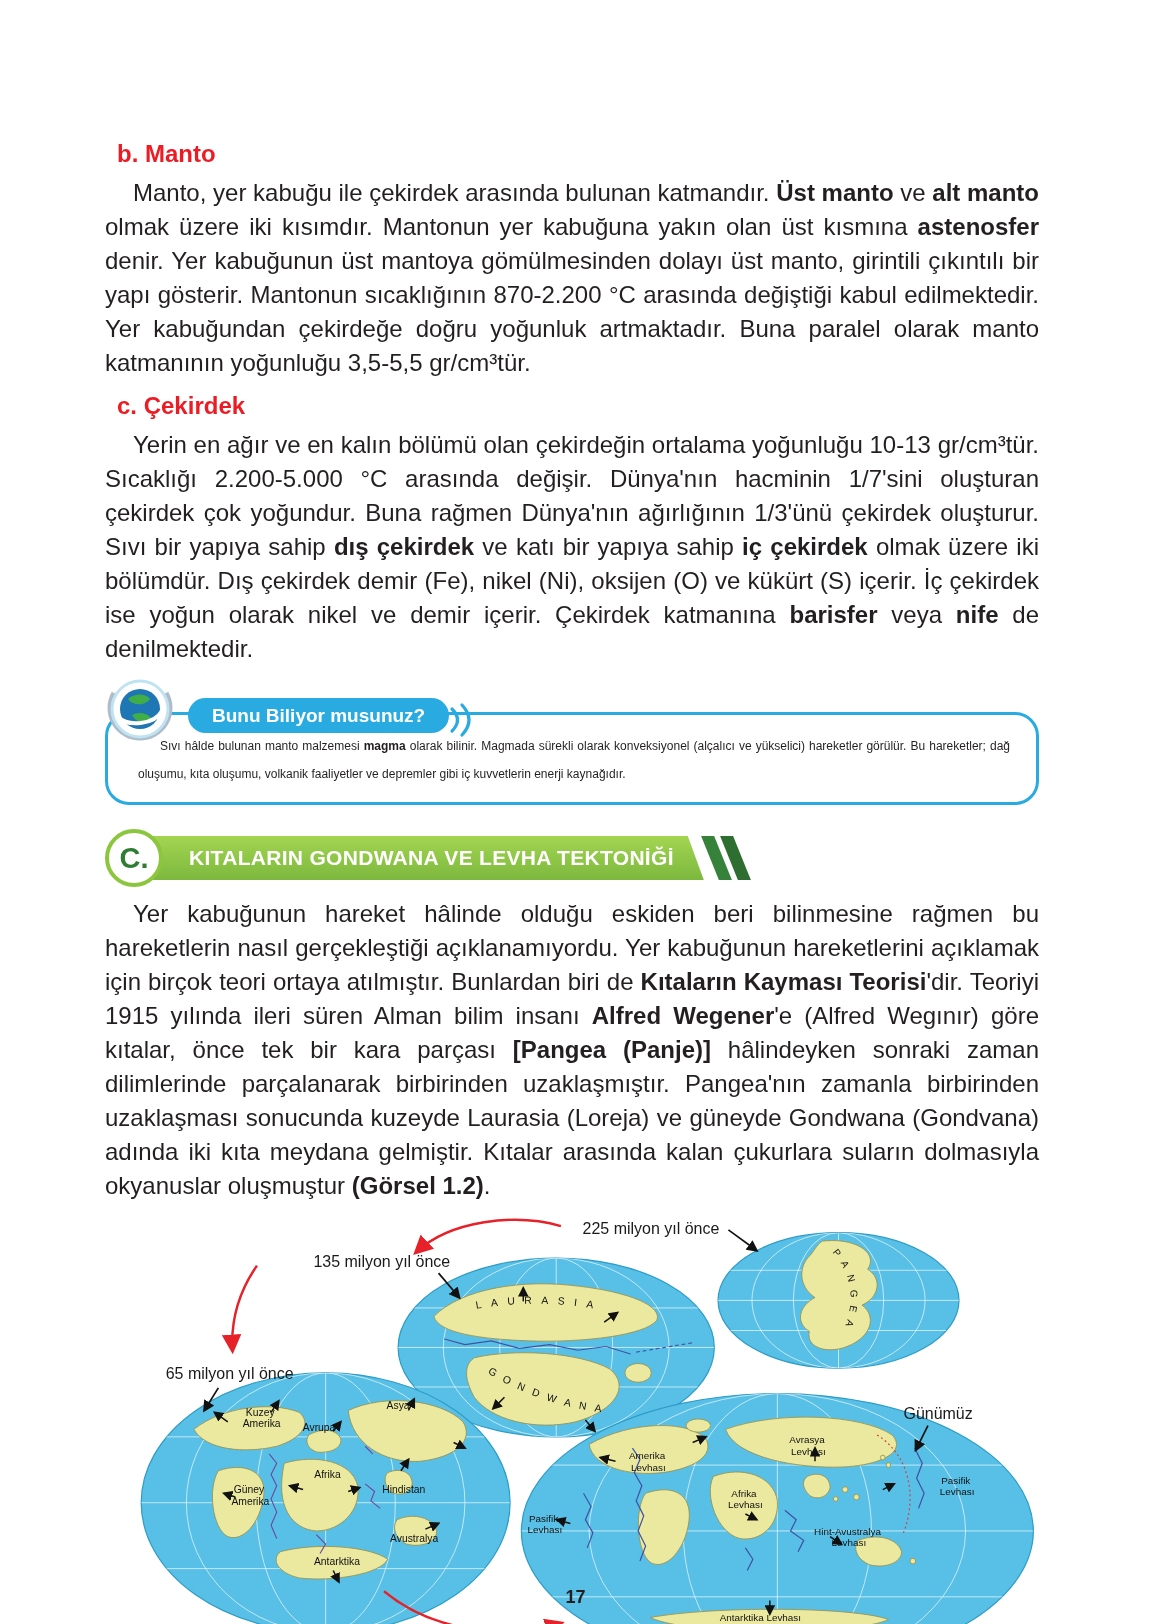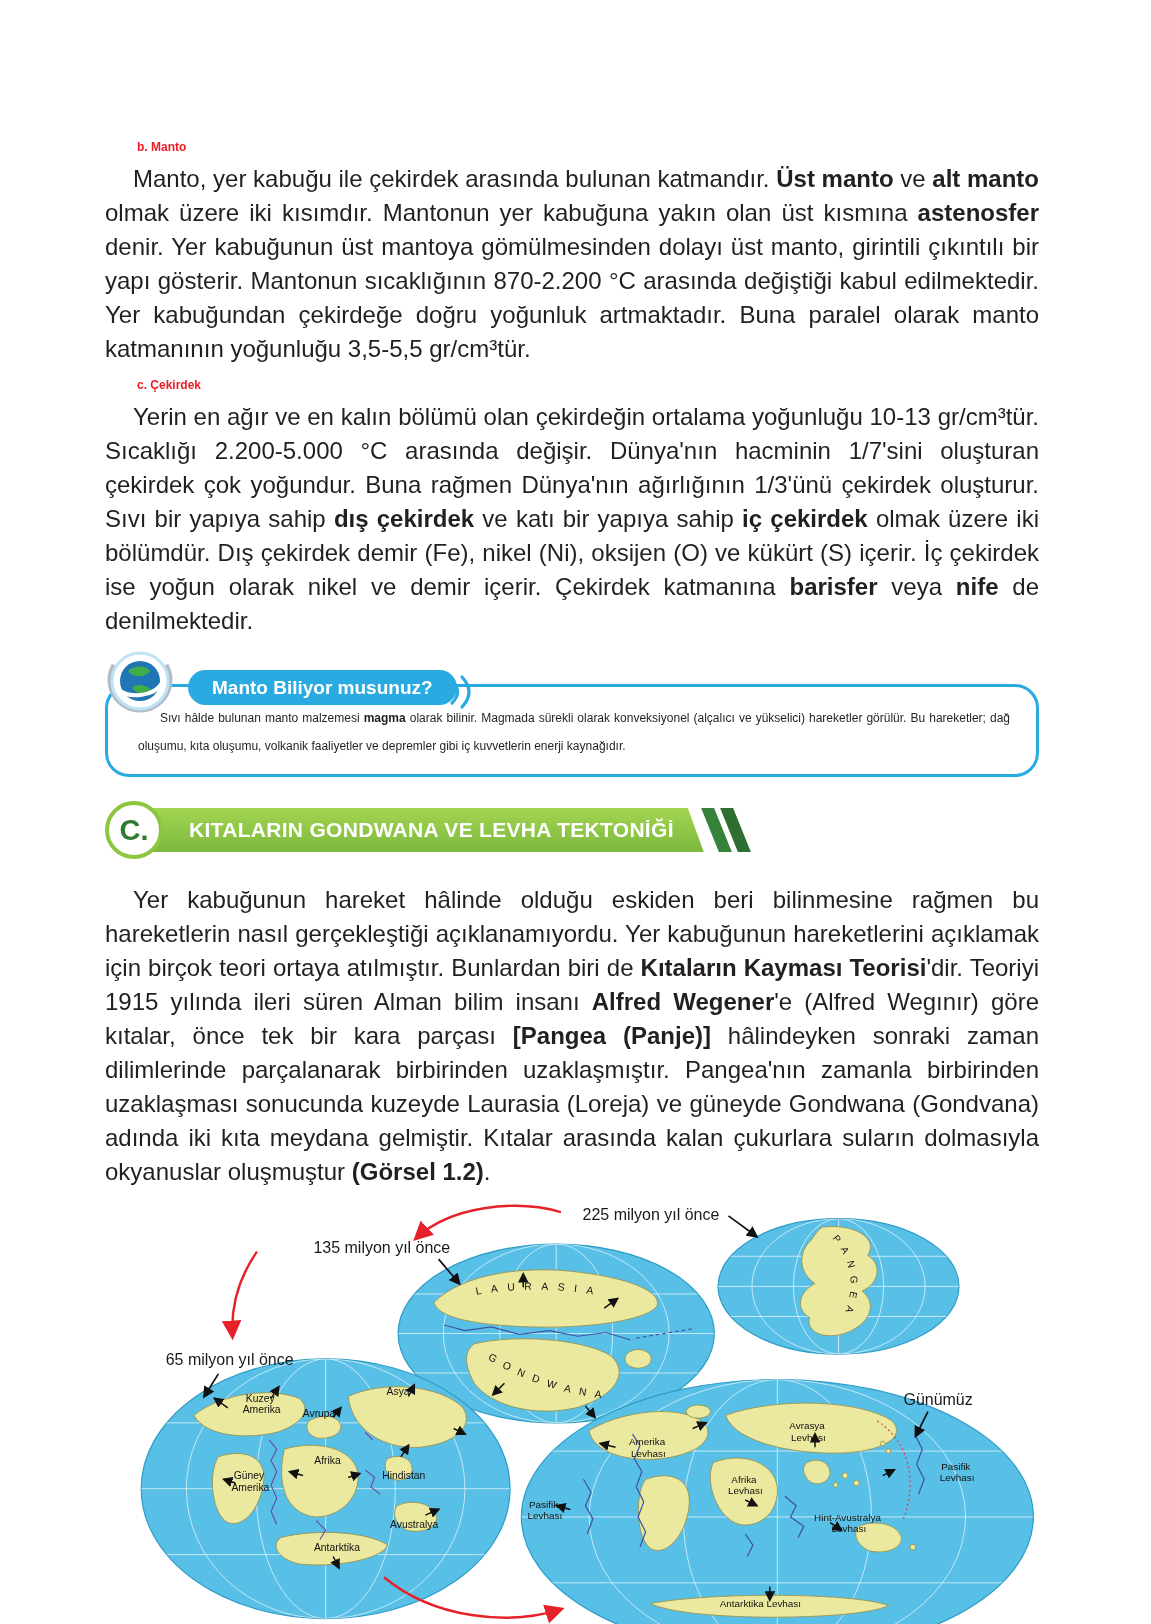--- a/index.html
+++ b/index.html
@@ -1,21 +1,21 @@
 <!DOCTYPE html>
 <html><head>
 <meta charset="utf-8">
 <style>
   html,body{margin:0;padding:0;background:#ffffff;}
   .page{
     width:1151px;height:1624px;position:relative;overflow:hidden;background:#fff;
     font-family:"Liberation Sans",sans-serif;color:#231f20;
     box-sizing:border-box;padding:140px 112px 0 105px;
   }
-  .red-h{color:#ed1c24;font-size:12px;font-weight:bold;margin:0 0 8px 32px;}
+  .red-h{color:#ed1c24;font-size:24px;font-weight:bold;margin:0 0 8px 12px;}
   .red-h.second{margin-top:12px;}
   .para{font-size:24px;line-height:34px;text-align:justify;text-indent:28px;margin:0;}
   .para b{font-weight:bold;}
 
   
   .callout{position:relative;margin-top:46px;border:3px solid #29abe2;border-radius:24px;
            padding:18px 26px 14px 30px;}
   .callout-body{font-size:12px;line-height:27.5px;text-align:justify;text-indent:22px;}
   .callout-pill{position:absolute;top:-17px;left:80px;background:#29abe2;color:#fff;
                 font-weight:bold;font-size:19px;line-height:1;padding:8px 24px;border-radius:18px;}
@@ -27,21 +27,21 @@
   .c-circle{width:58px;height:58px;border-radius:50%;background:#fff;border:4px solid #8cc63f;
             color:#2f7d33;font-size:29px;font-weight:bold;display:flex;align-items:center;
             justify-content:center;z-index:2;box-sizing:border-box;flex:0 0 auto;}
   .c-bar{margin-left:-12px;height:44px;line-height:44px;padding:0 30px 0 38px;
          background:linear-gradient(180deg,#a3d551 0%,#7cb83e 100%);color:#fff;font-weight:bold;
          font-size:21px;letter-spacing:.3px;white-space:nowrap;
          clip-path:polygon(0 0,calc(100% - 16px) 0,100% 100%,0 100%);}
   .stripe{width:13px;height:44px;background:#37823a;margin-left:6px;transform:skewX(22deg);flex:0 0 auto;}
   .stripe.s2{background:#2e6f31;}
 
-  .p3{margin-top:24px;}
+  .p3{margin-top:10px;}
 
   .figure{position:relative;margin-left:-105px;width:1151px;height:463px;margin-top:8px;}
   .figure svg{display:block;}
 
   .caption{margin:4px 0 0 0;font-size:18px;font-style:italic;}
   .caption b{font-weight:bold;margin-top:29px;}
 
   .pagenum{position:absolute;left:0;right:0;bottom:16px;text-align:center;
            font-weight:bold;font-size:18px;color:#231f20;}
   .map-label{font-size:17px;fill:#1a1a1a;}
@@ -63,21 +63,21 @@
     <div class="globe-wrap">
       <svg width="80" height="80" viewBox="0 0 80 80">
         <path d="M14,22 A30,30 0 1 0 66,22" fill="none" stroke="#aebdc9" stroke-width="5"></path>
         <circle cx="40" cy="38" r="28" fill="#ffffff" stroke="#bfe3f3" stroke-width="3"></circle>
         <circle cx="40" cy="38" r="20" fill="#1f76b4"></circle>
         <path d="M28,28 C34,22 46,22 50,28 C46,34 34,36 28,28 Z" fill="#3fae49"></path>
         <path d="M32,44 C38,40 48,42 52,48 C46,54 36,52 32,44 Z" fill="#3fae49"></path>
         <path d="M18,46 C28,56 54,54 62,40" fill="none" stroke="#ffffff" stroke-width="4" stroke-linecap="round"></path>
       </svg>
     </div>
-    <div class="callout-pill">Manto Biliyor musunuz?</div>
+    <div class="callout-pill">Bunu Biliyor musunuz?</div>
     <div class="waves">
       <svg width="42" height="38" viewBox="0 0 42 38">
         <path d="M4,12 Q12,19 4,26" fill="none" stroke="#29abe2" stroke-width="3.2" stroke-linecap="round"></path>
         <path d="M14,8 Q25,19 14,30" fill="none" stroke="#29abe2" stroke-width="3.2" stroke-linecap="round"></path>
         <path d="M24,4 Q38,19 24,34" fill="none" stroke="#29abe2" stroke-width="3.2" stroke-linecap="round"></path>
       </svg>
     </div>
     <div class="callout-body"><span>Sıvı hâlde bulunan manto malzemesi </span><b>magma</b><span> olarak bilinir. Magmada sürekli olarak konveksiyonel (alçalıcı ve yükselici) hareketler görülür. Bu hareketler; dağ oluşumu, kıta oluşumu, volkanik faaliyetler ve depremler gibi iç kuvvetlerin enerji kaynağıdır.</span></div>
   </div>
 
@@ -306,13 +306,14 @@
           <path d="M 560,16 C 512,2 442,10 406,44" marker-end="url(#mR)"></path>
           <path d="M 237,58 C 219,84 209,114 211,148" marker-end="url(#mR)"></path>
           <path d="M 372,404 C 425,448 505,456 560,438" marker-end="url(#mR)"></path>
         </g>
       </g>
     </svg>
   </div>
 
   <p class="caption"><b>Görsel 1.2:</b><span> Dünya ağırlığının zaman içerisindeki değişimi</span></p>
 
+  <div class="pagenum">17</div>
 </div>
 
 </body></html>

